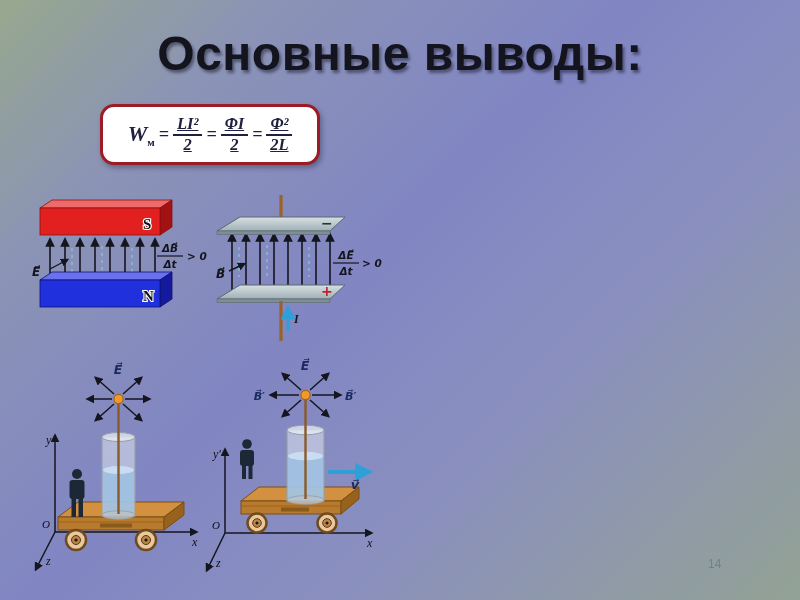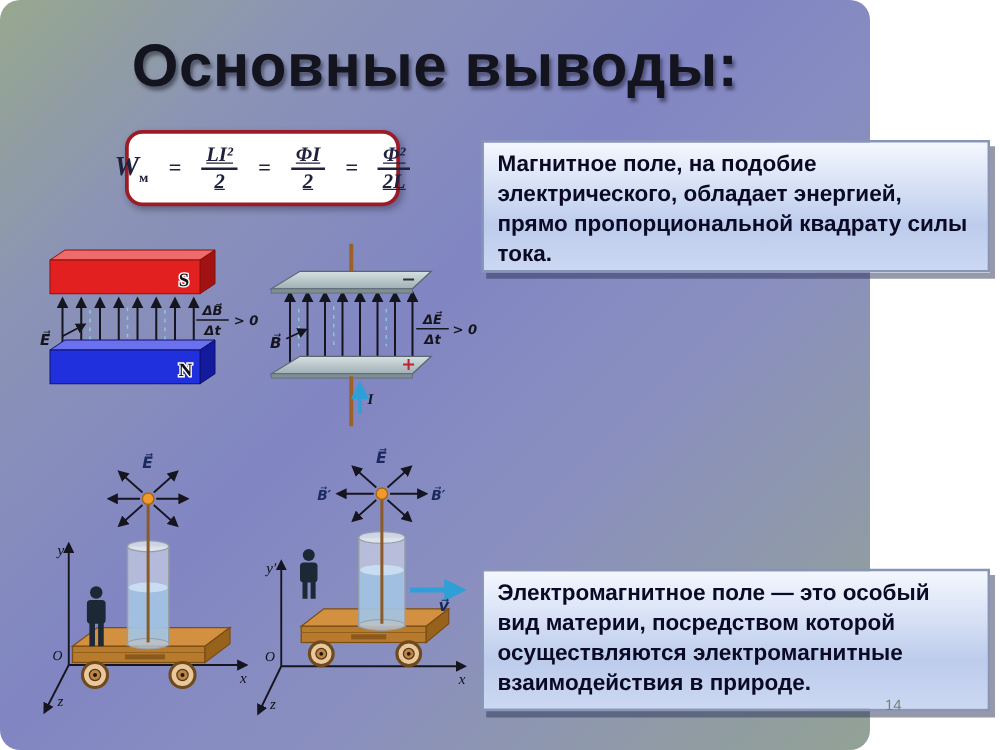--- a/index.html
+++ b/index.html
@@ -1,25 +1,25 @@
 <!DOCTYPE html>
 <html><head>
 <meta charset="utf-8">
 <style>
   html,body{margin:0;padding:0;}
   body{width:800px;height:600px;overflow:hidden;font-family:"Liberation Sans",sans-serif;}
-  .slide{position:relative;width:696px;height:600px;
-    background:linear-gradient(135deg,#97a88e 0%,#8b93b6 20%,#8186c3 45%,#8a8fc0 65%,#93a295 100%);border-radius:16px;}
+  .slide{position:relative;width:800px;height:600px;
+    background:linear-gradient(135deg,#97a88e 0%,#8b93b6 20%,#8186c3 45%,#8a8fc0 65%,#93a295 100%);}
   .title{position:absolute;top:28px;left:0;width:100%;text-align:center;
     font-size:48px;line-height:52px;font-weight:bold;color:#14141f;letter-spacing:.5px;
     text-shadow:2px 3px 3px rgba(10,10,25,.45);}
   .formula-box{position:absolute;left:100px;top:104px;width:220px;height:61px;box-sizing:border-box;
     background:#ffffff;border:3.5px solid #9b1c26;border-radius:14px;
     box-shadow:2px 3px 5px rgba(25,25,45,.35);
-    display:flex;align-items:center;justify-content:center;gap:16px;
+    display:flex;align-items:center;justify-content:center;gap:4px;
     font-family:"Liberation Serif",serif;font-style:italic;font-weight:bold;color:#20203f;}
   .f-w{font-size:22px;}
   .f-w sub{font-size:11px;font-style:normal;}
   .f-eq{font-size:18px;}
   .frac{display:inline-flex;flex-direction:column;align-items:center;font-size:16.5px;line-height:1.15;text-decoration:underline;}
   .frac .num{border-bottom:2px solid #20203f;padding:0 4px;}
   .cbox{position:absolute;left:385px;width:407px;box-sizing:border-box;
     background:linear-gradient(180deg,#f4f7fe 0%,#dce5f7 28%,#bdccec 65%,#ccd8f2 100%);
     border:2px solid #8795b8;box-shadow:4px 5px 0 rgba(45,52,85,.5);
     padding:6px 11px;font-size:18px;font-weight:bold;color:#0a0a24;line-height:1.33;}
@@ -285,22 +285,16 @@
       <text x="110" y="22" text-anchor="middle" class="vec-label-navy">E⃗</text>
       <text x="70" y="52" text-anchor="end" class="vec-label-navy" style="font-size:11px">B⃗′</text>
       <text x="150" y="52" class="vec-label-navy" style="font-size:11px">B⃗′</text>
     </g>
     <g>
       <line x1="133" y1="124" x2="173" y2="124" stroke="#2f9fd8" stroke-width="4" marker-end="url(#aeb)"></line>
       <text x="160" y="141" text-anchor="middle" class="vec-label-navy" style="font-size:13px">v⃗</text>
     </g>
   </svg>
 
-  <div class="cbox" style="top:112px;height:106px">
-    <span>Магнитное поле, на подобие электрического, обладает энергией, прямо пропорциональной квадрату силы тока.</span>
-  </div>
-  <div class="cbox" style="top:455px;height:114px">
-    <span>Электромагнитное поле — это особый вид материи, посредством которой осуществляются электромагнитные взаимодействия в природе.</span>
-  </div>
 
   <div class="page-number">14</div>
 
 </div>
 
 </body></html>

